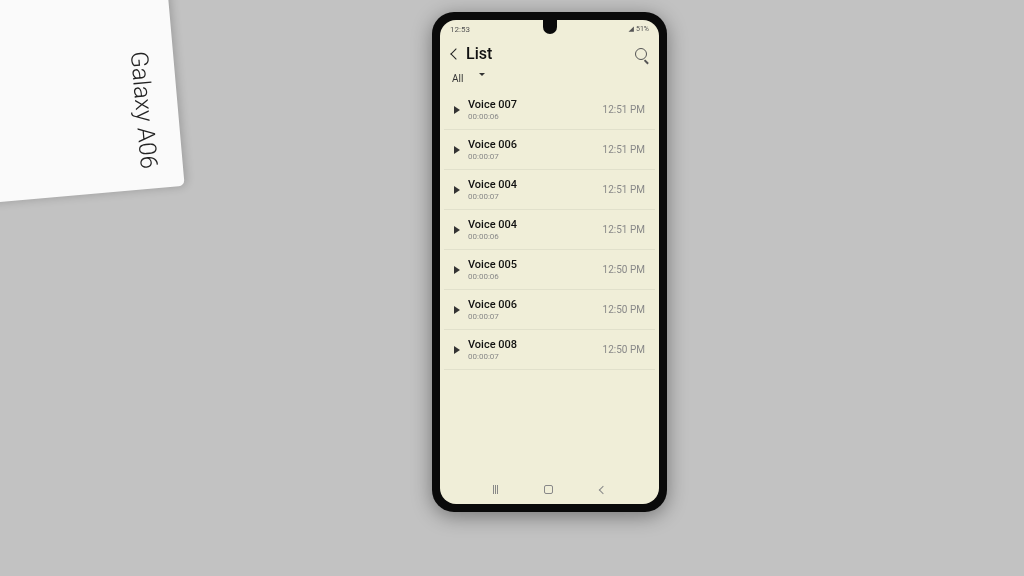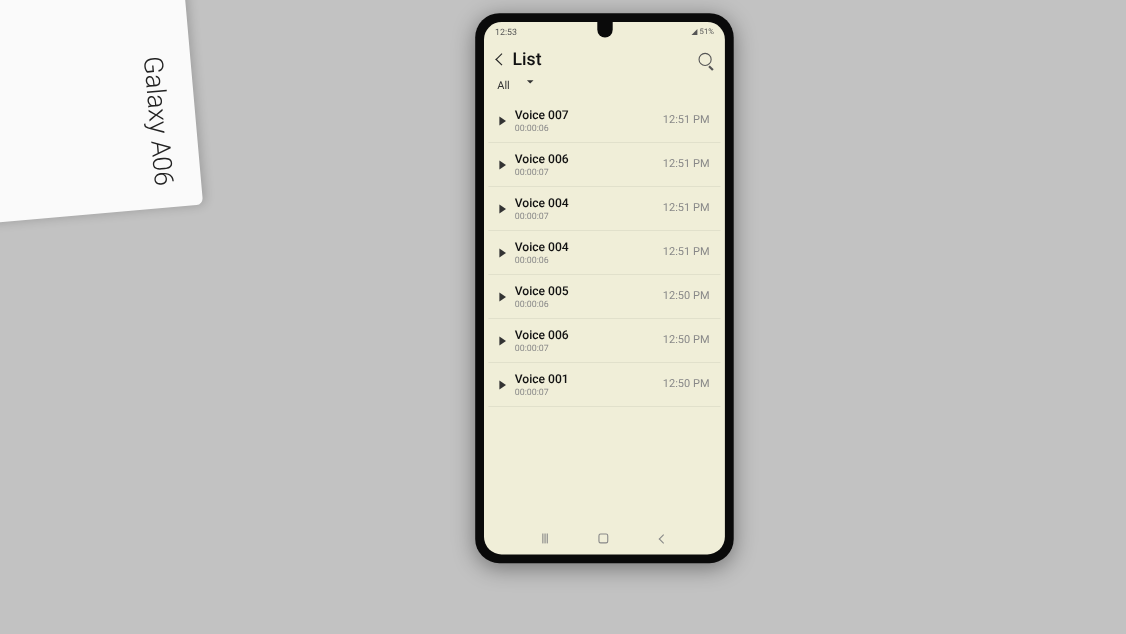--- a/index.html
+++ b/index.html
@@ -195,21 +195,21 @@
         <div class="play-icon"></div>
         <div class="item-content">
           <div class="item-title">Voice 006</div>
           <div class="item-duration">00:00:07</div>
         </div>
         <div class="item-time">12:50 PM</div>
       </div>
       <div class="item">
         <div class="play-icon"></div>
         <div class="item-content">
-          <div class="item-title">Voice 001</div>
+          <div class="item-title">Voice 008</div>
           <div class="item-duration">00:00:07</div>
         </div>
         <div class="item-time">12:50 PM</div>
       </div>
     </div>
 
     <div class="navbar">
       <div class="nav-recents">
         <span></span>
           <span></span>

